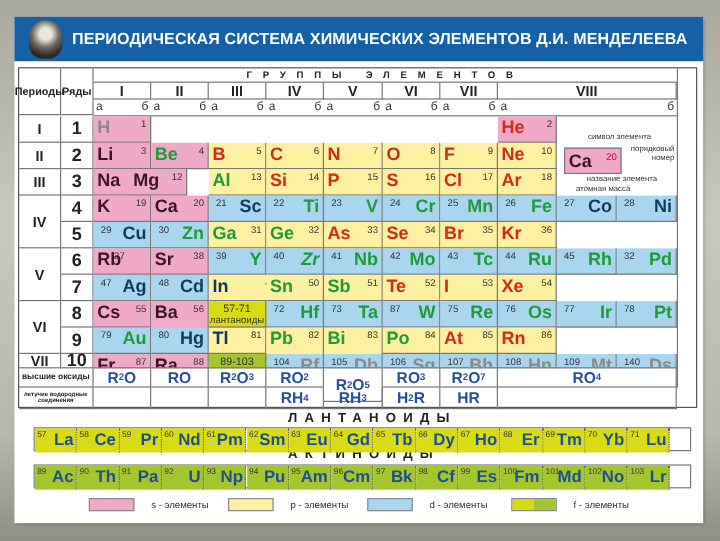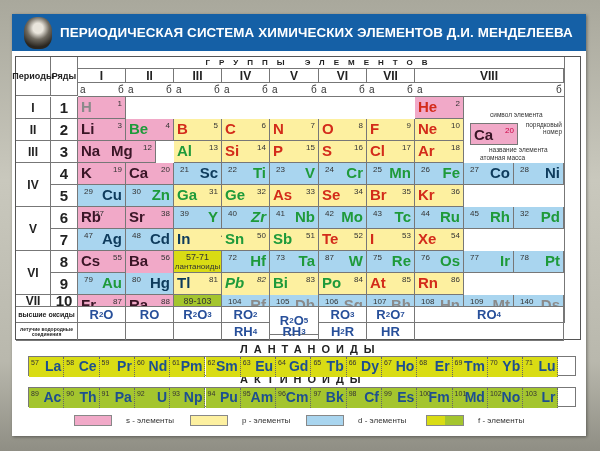--- a/index.html
+++ b/index.html
@@ -338,21 +338,21 @@
         <div class="num" style="left:6px;top:3px;">79</div>
       </div>
       <div class="cell d" style="left:110px;top:216px;width:48px;height:22px;">
         <div class="sym b" style="right:3px;top:2px;">Hg</div>
         <div class="num" style="left:6px;top:3px;">80</div>
       </div>
       <div class="cell p" style="left:158px;top:216px;width:48px;height:22px;">
         <div class="sym b" style="left:3px;top:2px;">Tl</div>
         <div class="num" style="right:3px;top:3px;">81</div>
       </div>
-      <div class="cell p" style="left:206px;top:216px;width:48px;height:27px;font-style:italic;">
+      <div class="cell p" style="left:206px;top:216px;width:48px;height:27px;">
         <div class="sym g" style="left:3px;top:2px;">Pb</div>
         <div class="num" style="right:3px;top:3px;">82</div>
       </div>
       <div class="cell p" style="left:254px;top:216px;width:49px;height:33px;">
         <div class="sym g" style="left:3px;top:2px;">Bi</div>
         <div class="num" style="right:3px;top:3px;">83</div>
       </div>
       <div class="cell p" style="left:303px;top:216px;width:48px;height:22px;">
         <div class="sym g" style="left:3px;top:2px;">Po</div>
         <div class="num" style="right:3px;top:3px;">84</div>

